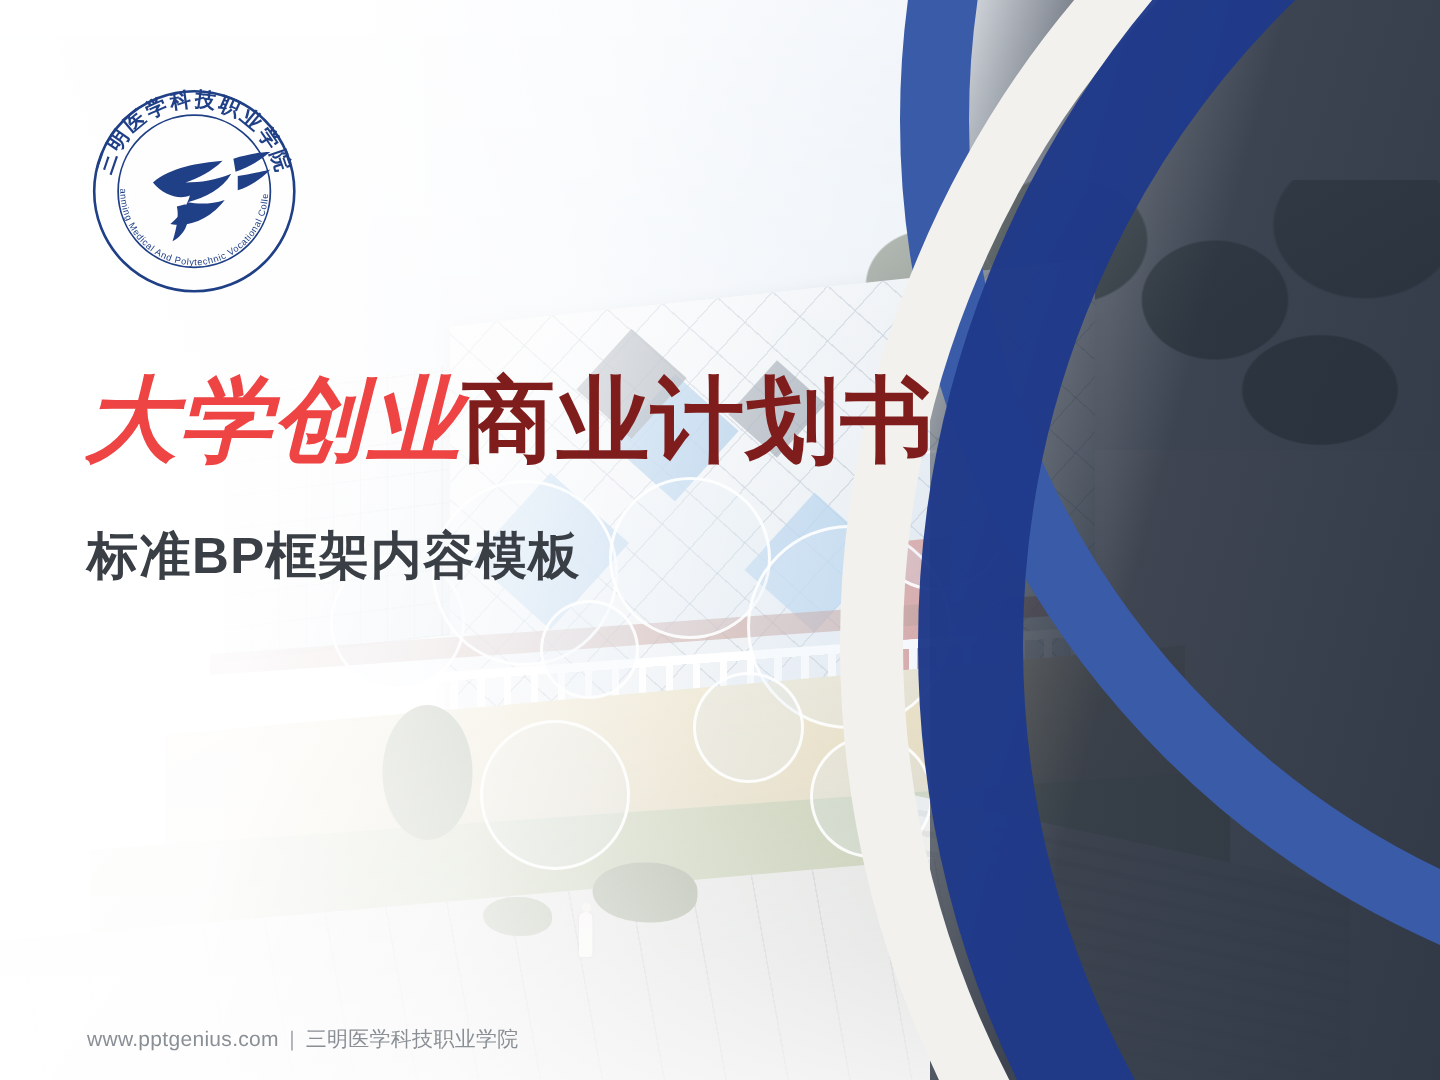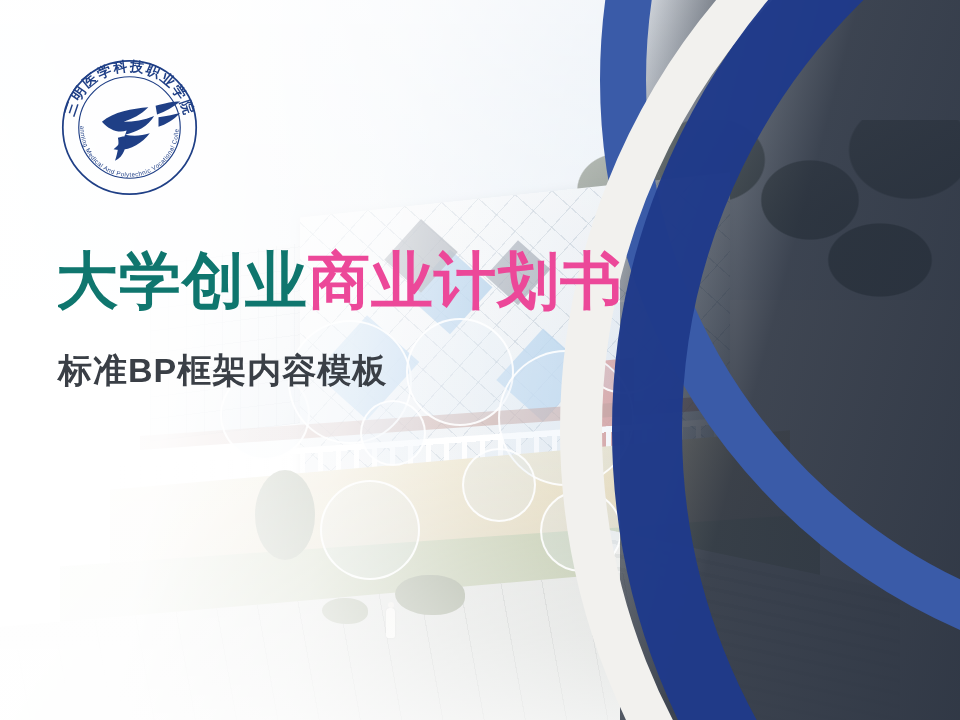--- a/index.html
+++ b/index.html
@@ -153,22 +153,22 @@
   
   .logo{position:absolute;left:57px;top:55px;width:145px;height:145px;}
   .seal{position:absolute;inset:0;}
   .arc-text{font-family:"Liberation Sans",sans-serif;fill:#1f3f86;}
 
   .title{
     position:absolute;left:56px;top:248px;
     font-size:62px;font-weight:bold;letter-spacing:1px;line-height:1.08;
     white-space:nowrap;
   }
-  .title .t-blue{color:#0f766e;}
-  .title .t-dark{color:#ec4899;text-align:right;}
+  .title .t-blue{color:#ef4444;font-style:italic;}
+  .title .t-dark{color:#7f1d1d;text-align:right;}
 
   .subtitle{
     position:absolute;left:58px;top:348px;
     font-size:34px;font-weight:bold;color:#3a3f46;letter-spacing:1px;white-space:nowrap;
   }
 
   .meta{position:absolute;left:58px;top:440px;}
   .meta .row{font-size:24px;color:#7c8189;line-height:1.52;white-space:nowrap;}
 
   .footer{
@@ -262,14 +262,17 @@
     </svg>
   </div>
 
   <div class="title">
     <span class="t-blue">大学创业</span><span class="t-dark">商业计划书</span>
   </div>
 
   <div class="subtitle">标准BP框架内容模板</div>
 
 
+  <div class="footer">
+    <span>www.pptgenius.com</span><span class="sep">|</span><span>三明医学科技职业学院</span>
+  </div>
 
 </div>
 
 </body></html>

